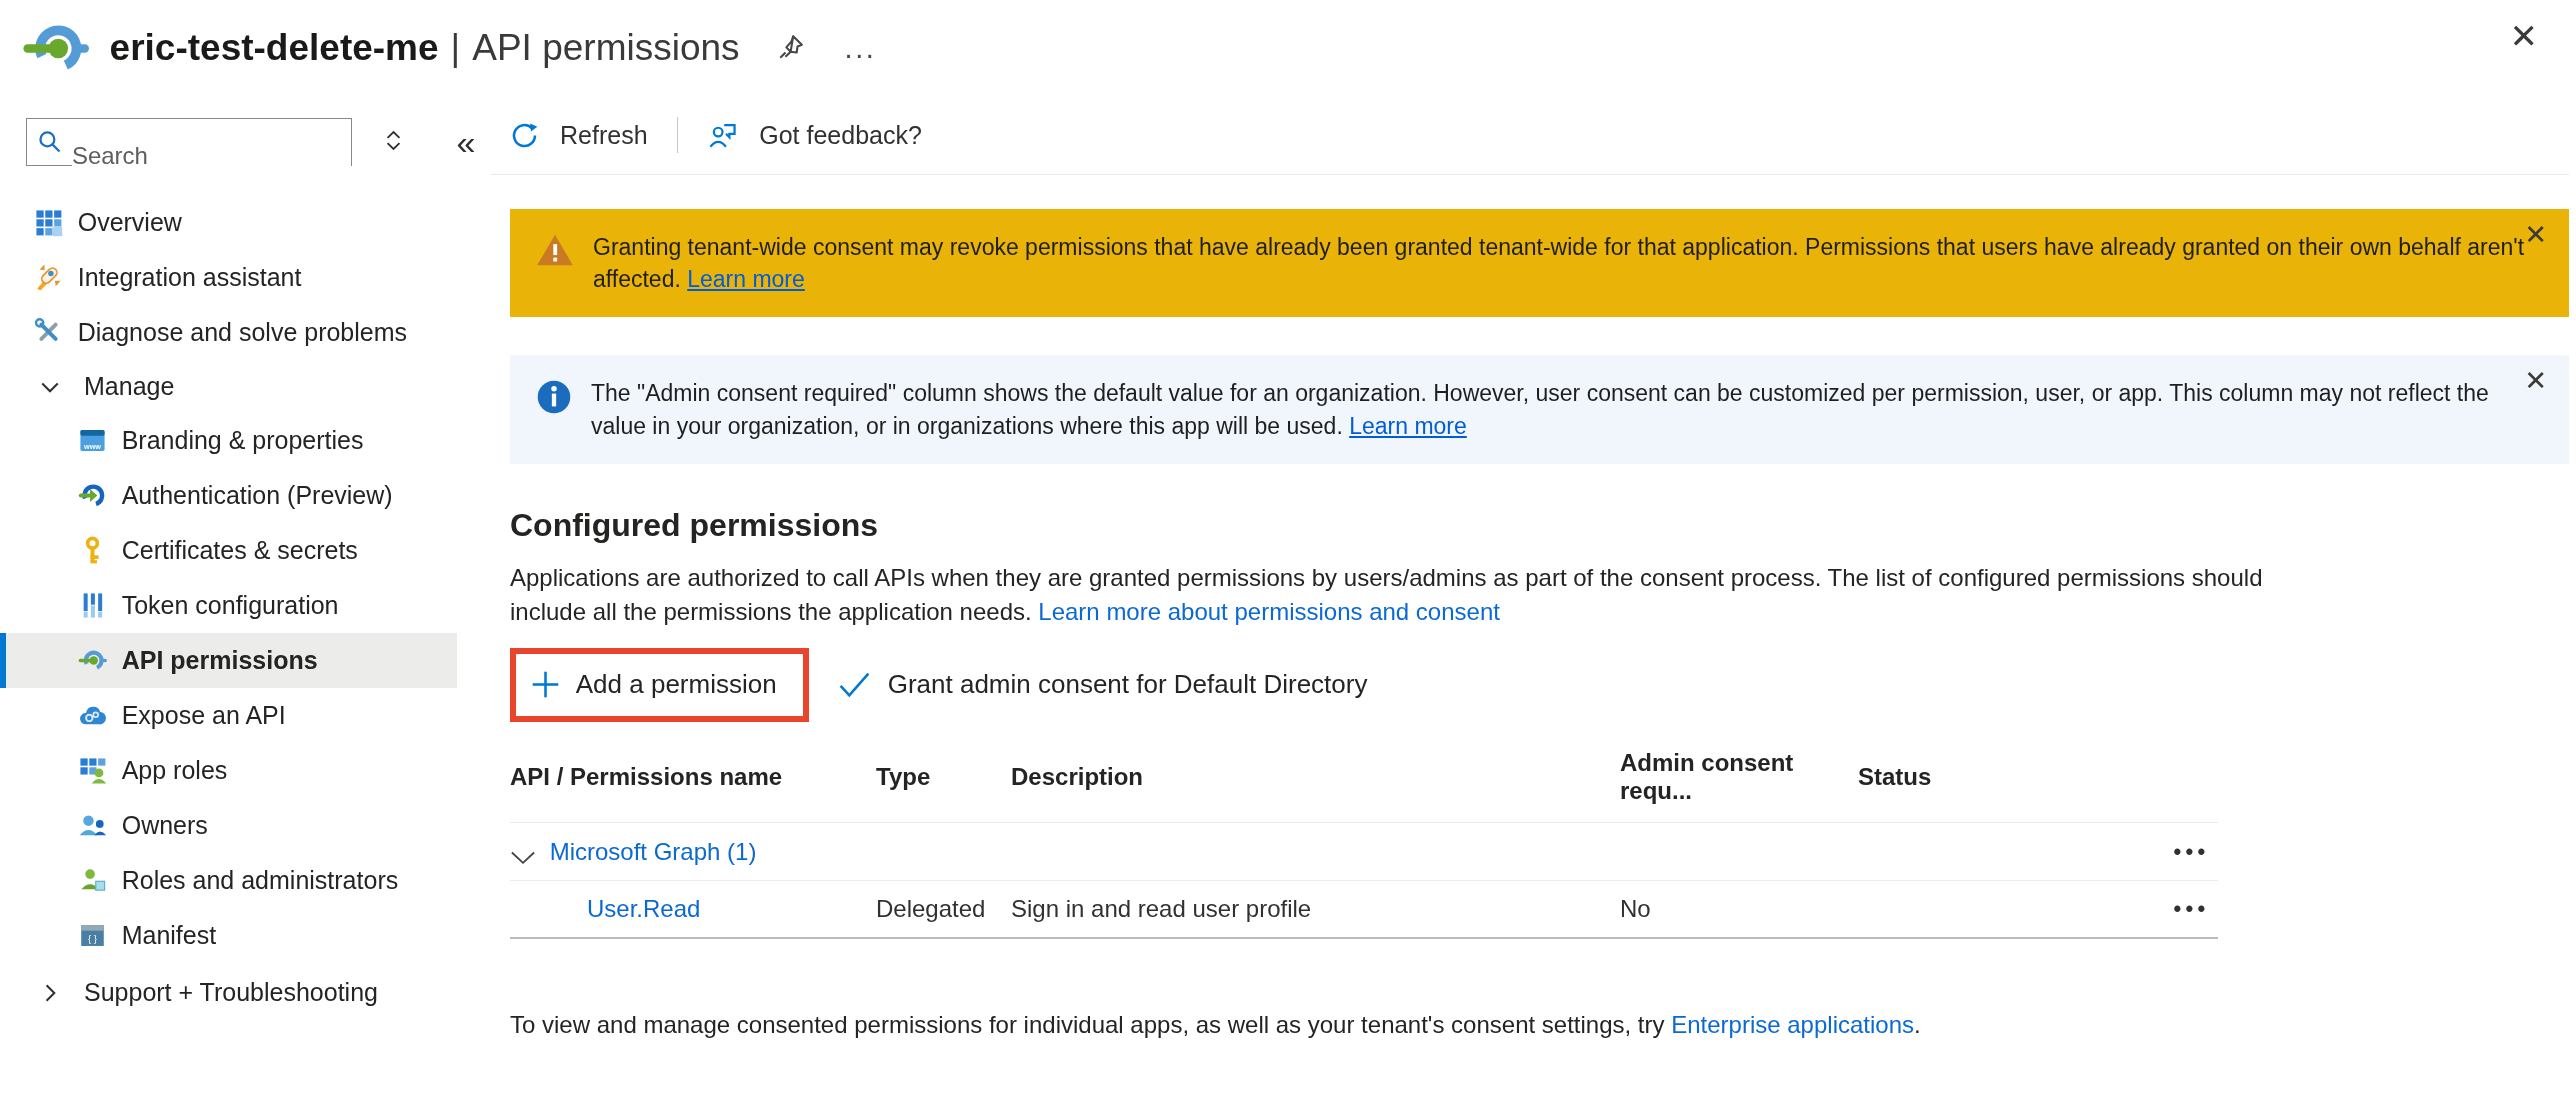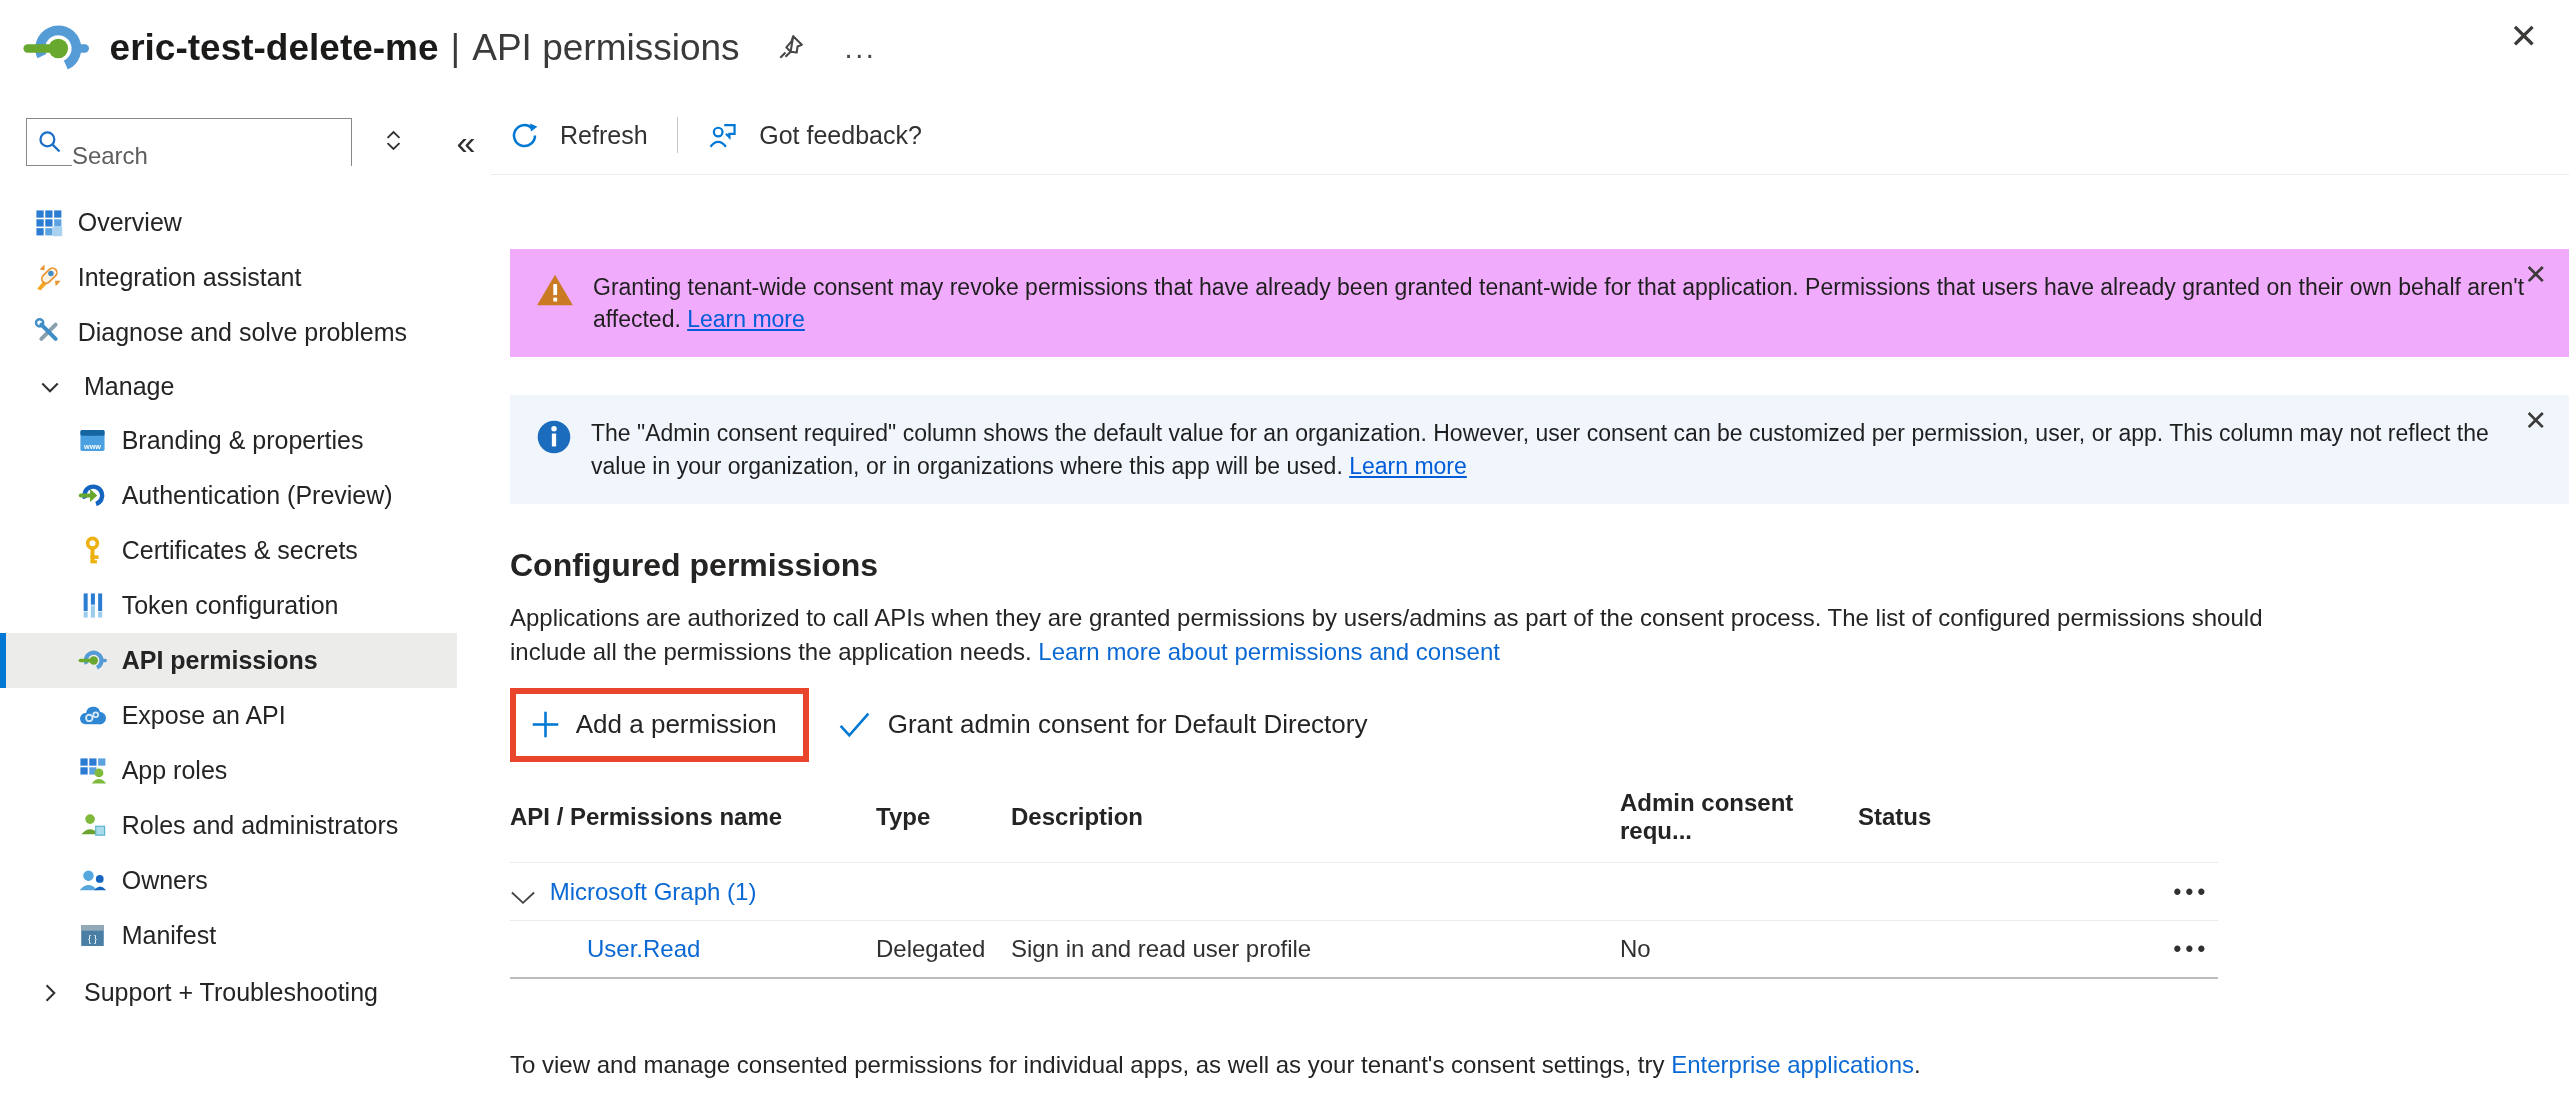--- a/index.html
+++ b/index.html
@@ -49,21 +49,21 @@
   .main { position:absolute; left:491px; top:96px; right:0; bottom:0; }
   .cmd-bar { display:flex; align-items:center; height:79px; padding-left:19px;
     border-bottom:1.7px solid #edebe9; margin-right:6.9px; }
   .cmd-btn { display:flex; align-items:center; gap:21px; font-size:25px;
     color:#323130; cursor:pointer; }
   .cmd-sep { width:1.7px; height:36px; background:#c8c6c4; margin:0 29px; }
 
   .banner { display:flex; align-items:flex-start; margin:0 6.9px 0 19px;
     padding:22px 26px; position:relative; font-size:23px; line-height:1.4;
     color:#1f1f1f; }
-  .banner.warning { background:#f0abfc; margin-top:74px; }
+  .banner.warning { background:#eab308; margin-top:34px; }
   .banner.info { background:#f0f6fc; margin-top:38px; }
   .banner .b-ico { flex:none; margin-right:19px; margin-top:1.7px; }
   .banner .b-text { max-width:2230px; }
   .banner .b-close { position:absolute; top:12px; right:22px; font-size:27.4px;
     font-weight:300; color:#3b3a39; cursor:pointer; line-height:1; }
   .link-ul { color:#015cda; text-decoration:underline; cursor:pointer; }
   .link { color:#0b69d4; cursor:pointer; text-decoration:none; }
 
   .section { margin-left:19px; }
   .section h2 { margin-top:43px; font-size:32px; font-weight:700; color:#252423; }
@@ -259,37 +259,37 @@
             <rect x="14" y="14" width="9" height="9" fill="#5ba3e0"></rect>
           <circle cx="26" cy="21" r="5.5" fill="#7fba3c"></circle>
           <path d="M17 34 q9 -11 18 0 z" fill="#7fba3c"></path>
         </svg>
       </span>
       <span>App roles</span>
     </div>
     <div class="nav-item sub">
       <span class="ico">
         <svg width="29" height="29" viewBox="0 0 36 36">
-          <circle cx="15" cy="10" r="6" fill="#7fba3c"></circle>
-          <path d="M4 29 q11 -13 22 0 z" fill="#6ca32e"></path>
-          <rect x="22" y="19" width="11" height="11" fill="#aadcec" stroke="#5bb4cc" stroke-width="1.5"></rect>
-        </svg>
-      </span>
-      <span>Roles and administrators</span>
-    </div>
-    <div class="nav-item sub">
-      <span class="ico">
-        <svg width="29" height="29" viewBox="0 0 36 36">
           <circle cx="13" cy="12" r="6.5" fill="#56a7dd"></circle>
           <path d="M2 30 q11 -13 22 0 z" fill="#56a7dd"></path>
           <circle cx="27" cy="16" r="4.8" fill="#1565c0"></circle>
           <path d="M20 30 q7.5 -9 15 0 z" fill="#1565c0"></path>
         </svg>
       </span>
       <span>Owners</span>
+    </div>
+    <div class="nav-item sub">
+      <span class="ico">
+        <svg width="29" height="29" viewBox="0 0 36 36">
+          <circle cx="15" cy="10" r="6" fill="#7fba3c"></circle>
+          <path d="M4 29 q11 -13 22 0 z" fill="#6ca32e"></path>
+          <rect x="22" y="19" width="11" height="11" fill="#aadcec" stroke="#5bb4cc" stroke-width="1.5"></rect>
+        </svg>
+      </span>
+      <span>Roles and administrators</span>
     </div>
     <div class="nav-item sub">
       <span class="ico">
         <svg width="29" height="29" viewBox="0 0 36 36" style="font-size:29px">
           <rect x="4" y="5" width="28" height="26" fill="#4a7fa5"></rect>
           <rect x="4" y="5" width="28" height="7" fill="#93a9b8"></rect>
           <text x="18" y="26" font-size="12" fill="#fff" text-anchor="middle" font-family="Liberation Sans, sans-serif">{ }</text>
         </svg>
       </span>
       <span>Manifest</span>

